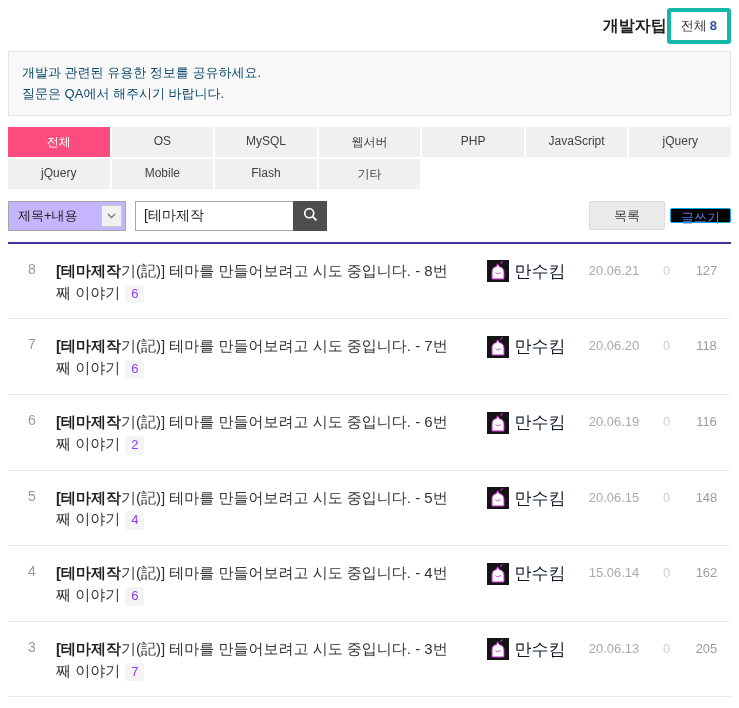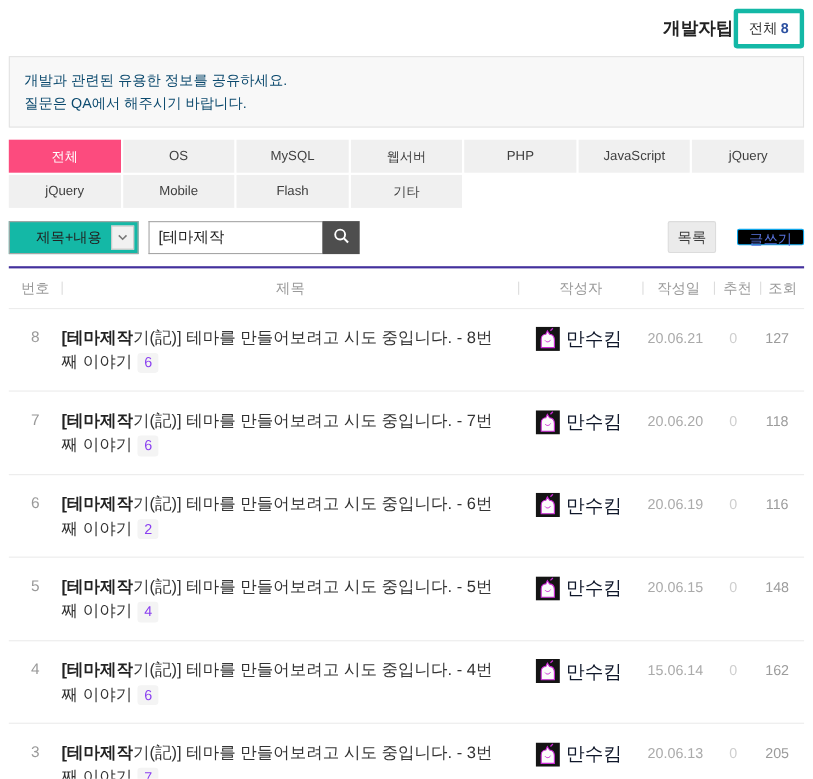--- a/index.html
+++ b/index.html
@@ -30,41 +30,41 @@
   .tabs { display:grid; grid-template-columns:repeat(7,1fr); gap:2px; margin-top:11px; }
   .tab {
     background:#f0f0f0; color:#404040; text-align:center;
     font-size:12px; padding:7px 0 6px; cursor:pointer; white-space:nowrap; overflow:hidden;
   }
   .tab.active { background:#fc4b7e; color:#fff; }
 
   
   .controls { display:flex; align-items:center; margin:12px 0 11px; }
   .fake-select {
-    width:118px; height:30px; border:1px solid #a6a6a6; background:#14b8a6;
+    width:118px; height:30px; border:1px solid #a6a6a6; background:#c4b5fd;
     display:flex; align-items:center; justify-content:space-between;
-    font-size:13px; color:#222; padding-left:24px; cursor:pointer; margin-right:9px;
+    font-size:13px; color:#222; padding-left:9px; cursor:pointer; margin-right:9px;
   }
   .fake-select .arrow-box {
     width:21px; height:22px; margin-right:3px; background:#f1f1f1;
     border:1px solid #c9c9c9; display:flex; align-items:center; justify-content:center;
   }
   .search-input {
     width:158px; height:30px; border:1px solid #a6a6a6; border-right:none;
     font-size:14px; padding:0 8px; color:#222; outline:none;
     font-family:"Liberation Sans","DejaVu Sans",sans-serif;
   }
   .search-btn {
     width:34px; height:30px; background:#4e4e4e; border:none; cursor:pointer;
     display:flex; align-items:center; justify-content:center;
   }
   .spacer { flex:1; }
   .list-btn {
-    height:29px; padding:0 8px; background:#ebebeb; border:1px solid #dcdcdc;
-    border-radius:2px; font-size:13px; color:#3a3a3a; cursor:pointer; margin-right:19px;
+    height:29px; padding:0 24px; background:#ebebeb; border:1px solid #dcdcdc;
+    border-radius:2px; font-size:13px; color:#3a3a3a; cursor:pointer; margin-right:5px;
   }
   .write-btn {
     height:15px; padding:0 10px; background:#000000; border:1px solid #0ea5e9;
     border-radius:2px; font-size:13px; color:#5a74e0; cursor:pointer;
   }
 
   
   .board-table { border-top:2px solid #44319d; }
   .thead { display:flex; align-items:center; padding:9px 0; border-bottom:1px solid #ececec; color:#9a9a9a; font-size:13px; }
   .hsep { width:1px; height:12px; background:#dcdcdc; }
@@ -136,33 +136,20 @@
             <line x1="12.6" y1="12.6" x2="17" y2="17" stroke="#fff" stroke-width="2.2"></line>
           </svg>
       </span>
     </button>
     <div class="spacer"></div>
     <button class="list-btn">목록</button>
     <button class="write-btn">글쓰기</button>
   </div>
 
   <div class="board-table">
-    <div class="thead">
-      <div class="col-num">번호</div>
-      <span class="hsep"></span>
-      <div class="col-title">제목</div>
-      <span class="hsep"></span>
-      <div class="col-author">작성자</div>
-      <span class="hsep"></span>
-      <div class="col-date">작성일</div>
-      <span class="hsep"></span>
-      <div class="col-likes">추천</div>
-      <span class="hsep"></span>
-      <div class="col-views">조회</div>
-    </div>
     <div id="tbody">
   <div class="trow">
     <div class="col-num">8</div>
     <div class="cell-title"><b>[테마제작</b><span>기(記)] 테마를 만들어보려고 시도 중입니다. - 8번째 이야기</span><span class="badge">6</span></div>
     <div class="cell-author">
       <svg class="avatar" viewBox="0 0 22 22">
         <rect width="22" height="22" fill="#141414"></rect>
         <path d="M5 19 V11.5 C5 8.5 7 6.8 9.2 6.8 L10.6 3.8 L12.6 6.8 C15.6 7 17 9.4 17 12.2 V19 Z" fill="#fbfbfb" stroke="#cc2bd6" stroke-width="1"></path>
         <path d="M13.4 3.6 L15.6 1.4" stroke="#cc2bd6" stroke-width="1.2" fill="none"></path>
         <path d="M8.5 12.5 C10 14.5 12.5 14 13.5 12" fill="none" stroke="#cc2bd6" stroke-width="0.9"></path>

